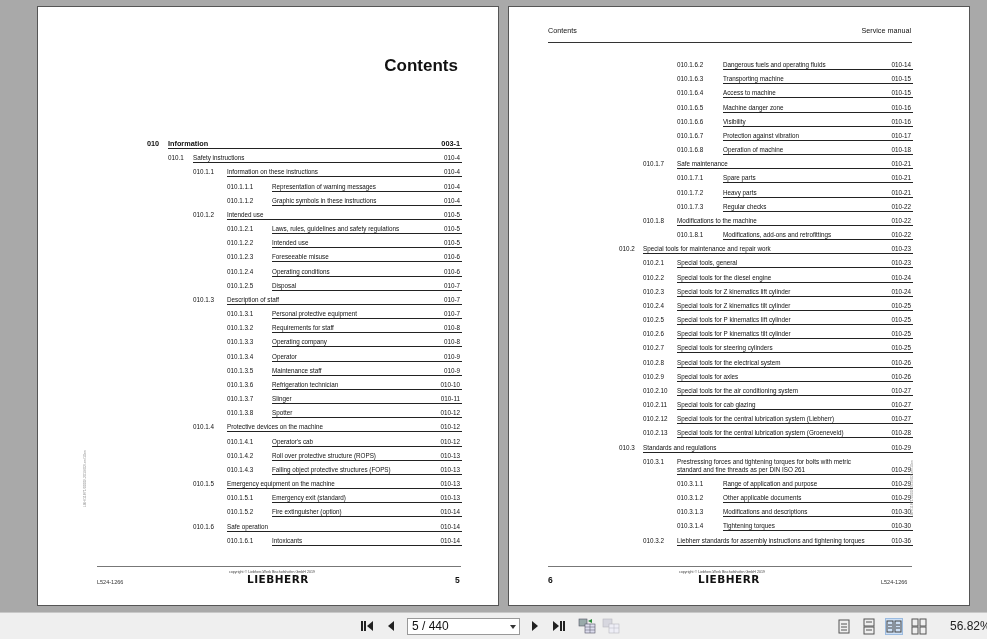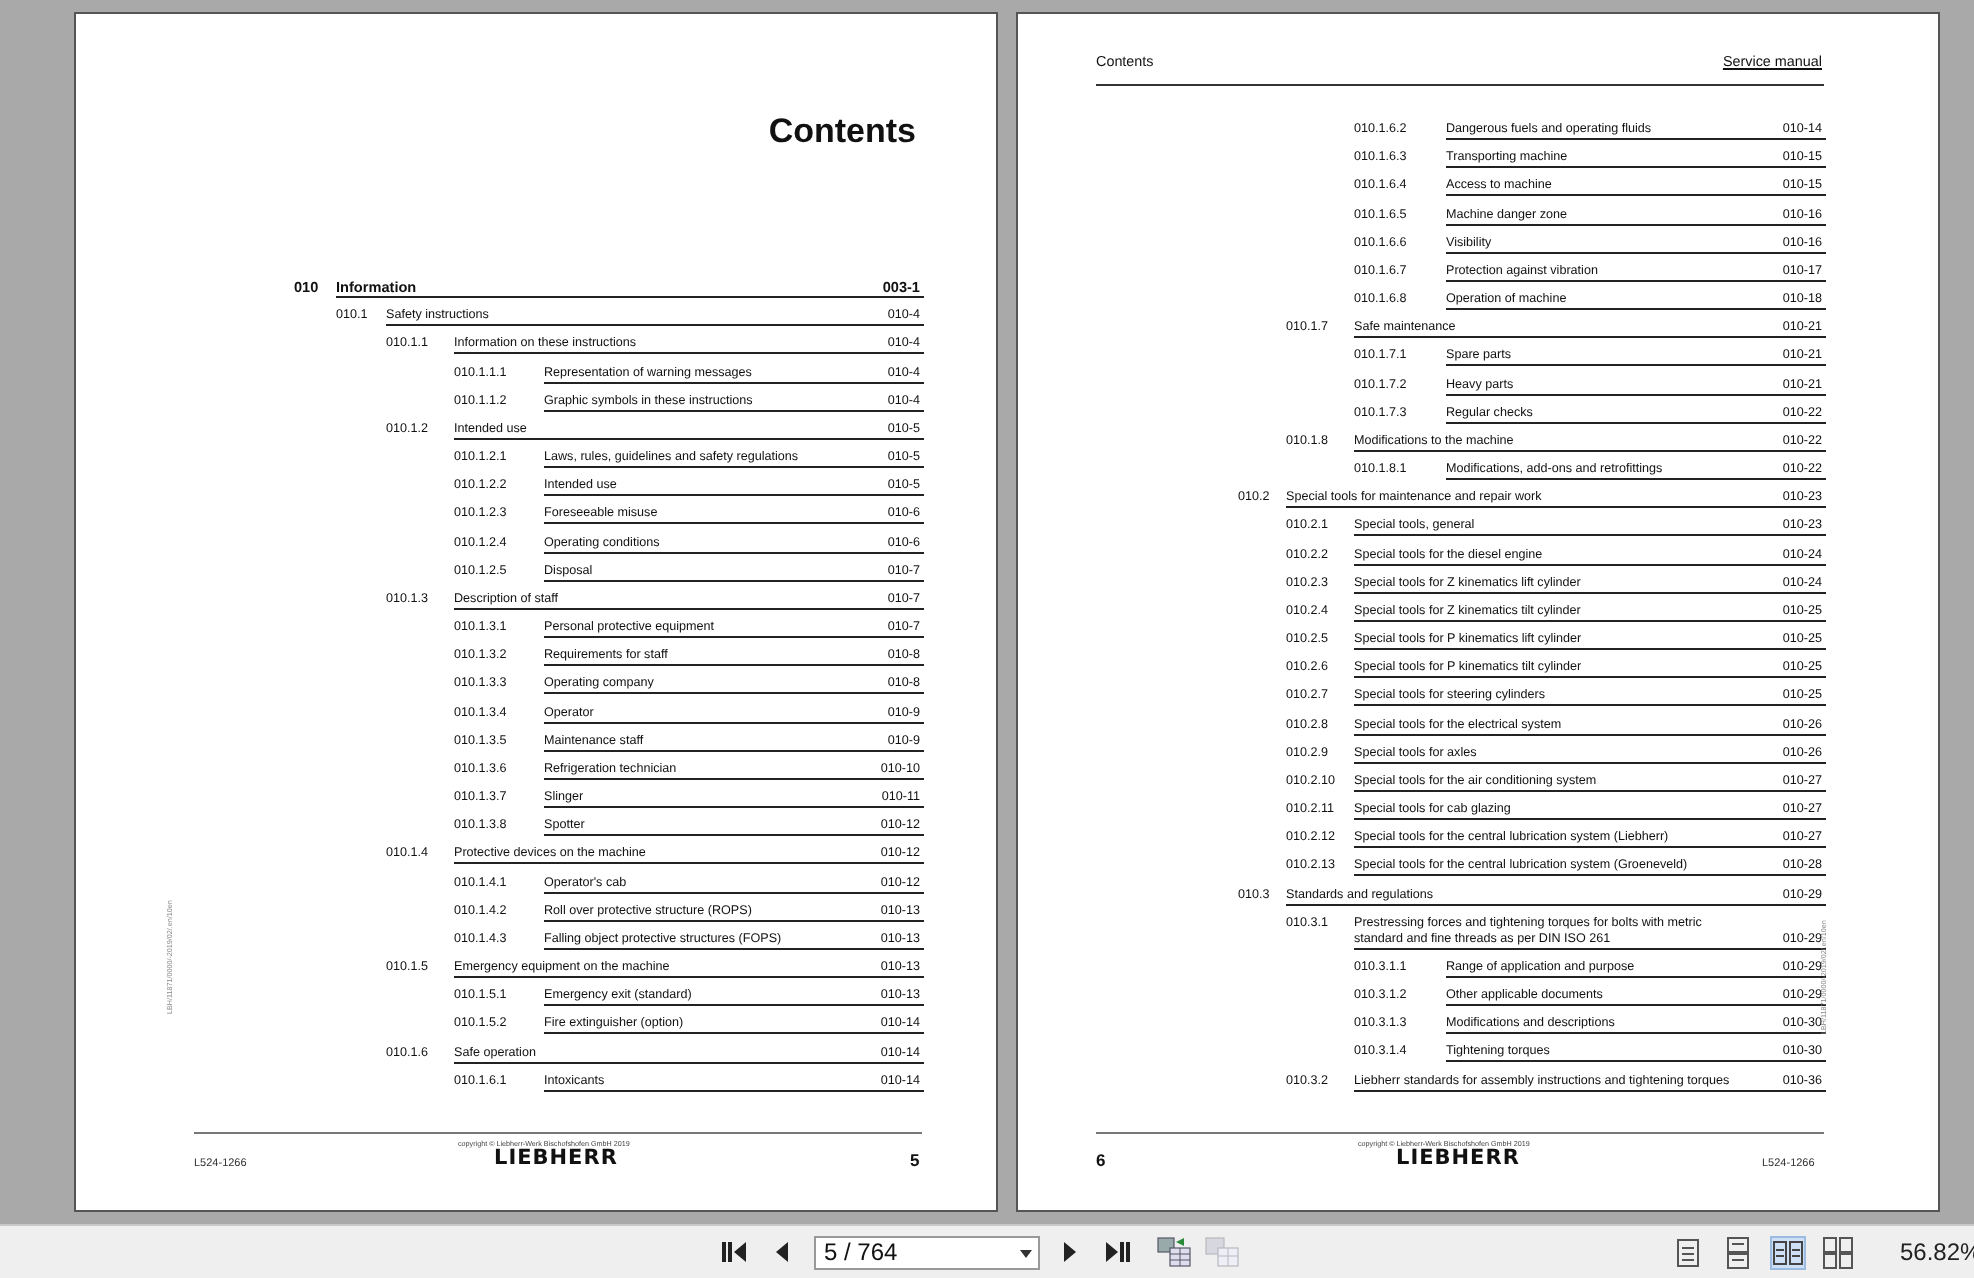--- a/index.html
+++ b/index.html
@@ -233,21 +233,21 @@
     <div class="sidecode" style="left:45px; top:500px;">LBH/11871/0000/-2019/02/.en/10en</div>
     <div class="foot-rule" style="left:59px; width:364px;"></div>
     <div class="foot-code" style="left:59px;">L524-1266</div>
     <div class="copyright" style="left:191px;">copyright © Liebherr-Werk Bischofshofen GmbH 2019</div>
     <div class="logo" style="left:209px;">LIEBHERR</div>
     <div class="foot-pgnum" style="left:417px;">5</div>
   </div>
 
   <div class="page right">
     <div class="hdr" style="left:39px;">Contents</div>
-    <div class="hdr" style="right:58px;text-decoration:underline;">Service manual</div>
+    <div class="hdr" style="right:58px;">Service manual</div>
     <div class="hdr-rule"></div>
     <div class="toc" id="toc-right">
         <div class="row lvl3" style="left: 0px; width: 100%; top: 53px;">
           <span class="num" style="left: 168px;">010.1.6.2</span>
           <span class="title" style="left: 214px;">Dangerous fuels and operating fluids</span>
           <span class="pg" style="right: 58px; top: 0px;">010-14</span>
           <div class="rule" style="left: 214px; width: 190px; top: 9px;"></div>
         </div>
         <div class="row lvl3" style="left: 0px; width: 100%; top: 67.17px;">
           <span class="num" style="left: 168px;">010.1.6.3</span>
@@ -467,21 +467,21 @@
         <rect x="4" y="2" width="2" height="10" fill="#222"></rect>
         <polygon points="13,2 13,12 7,7" fill="#222"></polygon>
       </svg>
   </div>
   <div class="tb-btn" style="left:384px; width:14px;">
     <svg width="10" height="14" viewBox="0 0 10 14">
         <polygon points="8,2 8,12 2,7" fill="#222"></polygon>
       </svg>
   </div>
   <div class="pagebox">
-    <span>5 / 764</span>
+    <span>5 / 440</span>
     <span class="arrow"></span>
   </div>
   <div class="tb-btn" style="left:528px; width:14px;">
     <svg width="10" height="14" viewBox="0 0 10 14">
         <polygon points="2,2 2,12 8,7" fill="#222"></polygon>
       </svg>
   </div>
   <div class="tb-btn" style="left:551px; width:16px;">
     <svg width="14" height="14" viewBox="0 0 14 14">
         <polygon points="1,2 1,12 7,7" fill="#222"></polygon>

